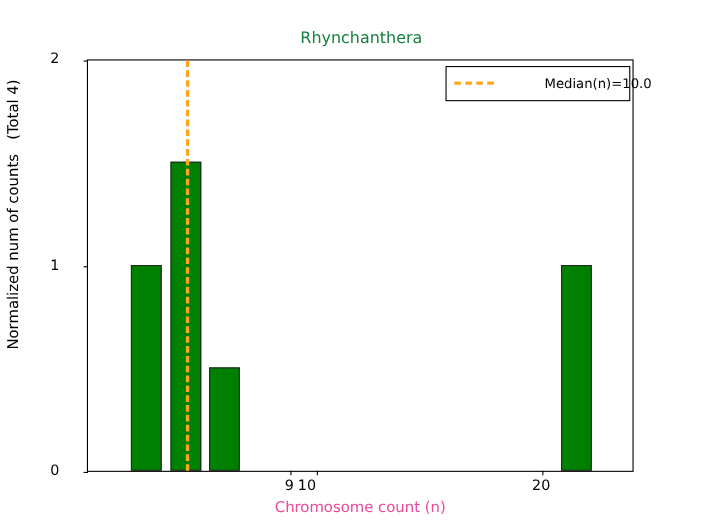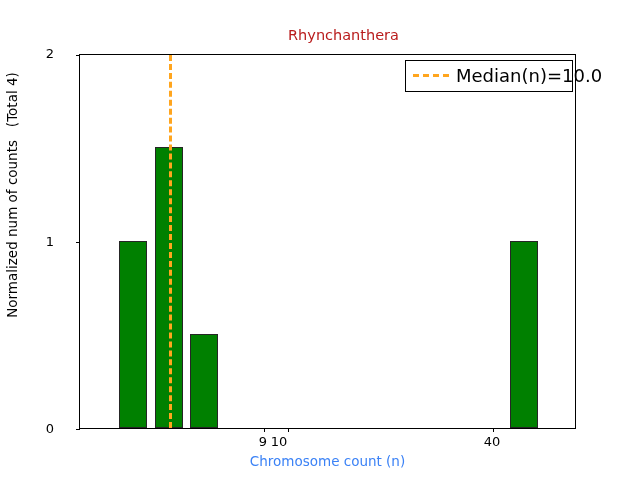--- a/index.html
+++ b/index.html
@@ -12,26 +12,26 @@
     width: 640px;
     height: 480px;
     background: #ffffff;
     font-family: "DejaVu Sans", sans-serif;
     overflow: hidden;
   }
 
   
   #chart-title {
     position: absolute;
-    left: 95px;
+    left: 80px;
     top: 26px;
     width: 497px;
     text-align: center;
     font-size: 14.5px;
-    color: #b91c1c;
+    color: #15803d;
     line-height: 18px;
     white-space: nowrap;
   }
 
   
   #plot-area {
     position: absolute;
     left: 79px;
     top: 54px;
     width: 497px;
@@ -107,21 +107,21 @@
     line-height: 14px;
     white-space: nowrap;
   }
   #xlabel {
     position: absolute;
     left: 79px;
     top: 453px;
     width: 497px;
     text-align: center;
     font-size: 13.5px;
-    color: #3b82f6;
+    color: #ec4899;
     white-space: nowrap;
   }
 
   
   #legend {
     position: absolute;
     left: 405px;
     top: 60px;
     width: 168px;
     box-sizing: border-box;
@@ -145,24 +145,25 @@
     content: "";
     position: absolute;
     left: 0;
     right: 0;
     top: 50%;
     margin-top: -1.6px;
     height: 0;
     border-top: 3.2px dashed #ffa51e;
   }
   .legend-text {
-    font-size: 18px;
+    font-size: 12px;
     color: #000000;
     line-height: 16px;
     white-space: nowrap;
+    margin-left: 39px;
   }
   .legend-row.second {
     justify-content: flex-end;
     padding-right: 1px;
   }
 </style>
 </head>
 <body>
 
 <div id="figure">
@@ -170,21 +171,21 @@
   <div id="chart-title">Rhynchanthera</div>
 
   <div class="ytick-label" id="ytick-label-2" style="top:47px;">2</div>
   <div class="ytick-label" id="ytick-label-1" style="top:235px;">1</div>
   <div class="ytick-label" id="ytick-label-0" style="top:422px;">0</div>
 
   <div id="ylabel">Normalized num of counts   (Total 4)</div>
 
   <div class="xtick-label" id="xtick-label-9" style="left:233px;">9</div>
   <div class="xtick-label" id="xtick-label-10" style="left:249px;">10</div>
-  <div class="xtick-label" id="xtick-label-20" style="left:462px;">40</div>
+  <div class="xtick-label" id="xtick-label-20" style="left:462px;">20</div>
 
   <div id="xlabel">Chromosome count (n)</div>
 
   <div id="plot-area">
 
     <div class="ytick-mark" style="top:0px;"></div>
     <div class="ytick-mark" style="top:187px;"></div>
     <div class="ytick-mark" style="top:374px;"></div>
 
     <div class="xtick-mark" style="left:184px;"></div>

